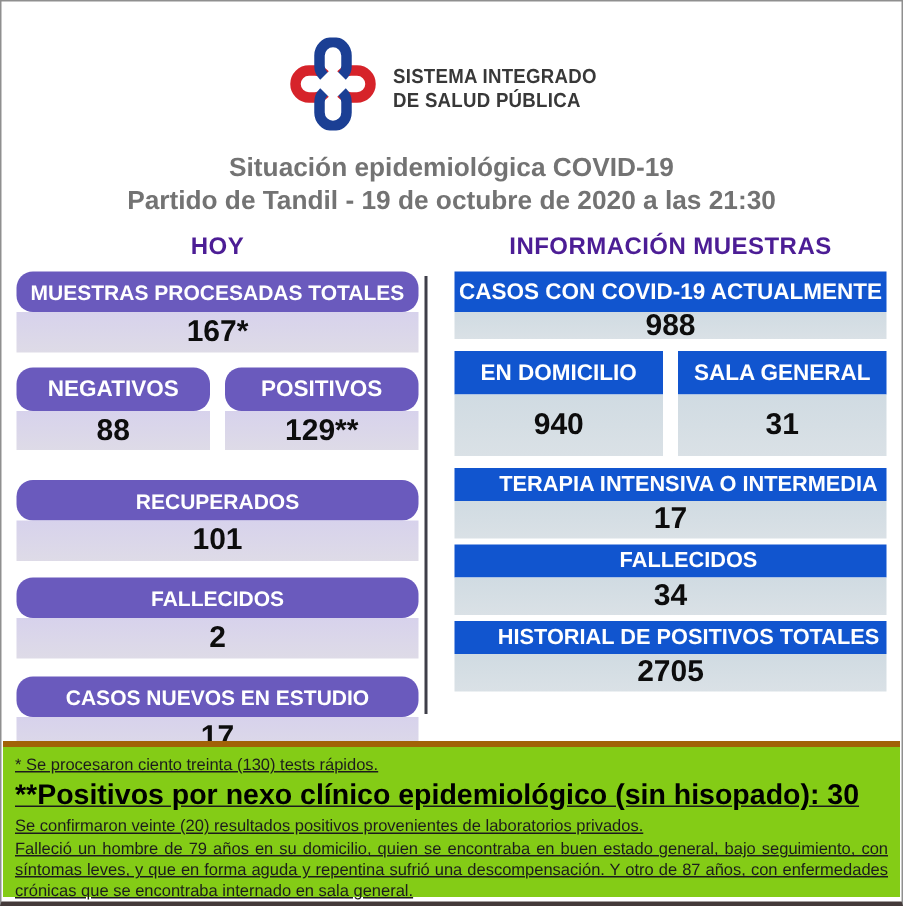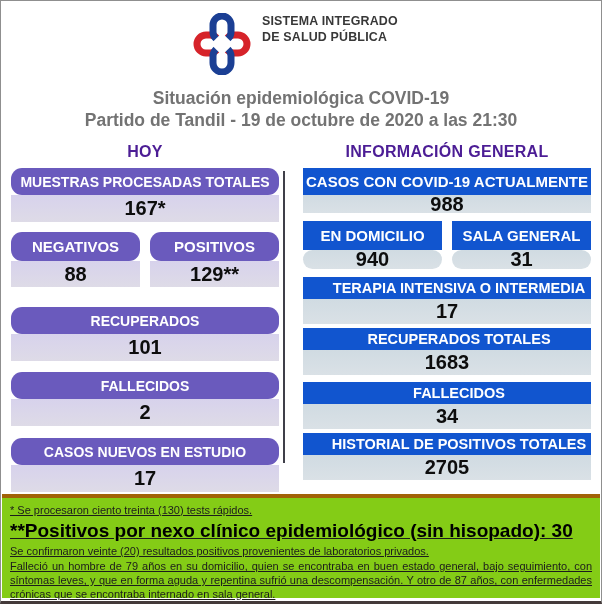--- a/index.html
+++ b/index.html
@@ -1,21 +1,21 @@
 <!DOCTYPE html>
 <html><head>
 <meta charset="utf-8">
 <style>
   html,body { margin:0; padding:0; background:#fff; }
   body { width:602px; height:604px; font-family:"Liberation Sans", sans-serif; }
   .page { position:relative; width:602px; height:604px; box-sizing:border-box;
           border:1px solid #8f8f8f; border-bottom:3px solid #443a3a; background:#fff; overflow:hidden; }
 
   
-  .logo-row { display:flex; justify-content:center; align-items:flex-start; gap:10px; padding-top:12px; }
+  .logo-row { display:flex; justify-content:center; align-items:center; gap:10px; padding-top:24px; }
   .logo-text { font-size:13.5px; font-weight:bold; color:#383838; line-height:1.18; letter-spacing:0.2px;
                transform:scaleX(0.92); transform-origin:left center; }
   .title { text-align:center; margin-top:8px; font-size:17.5px; font-weight:bold; color:#737373; line-height:22px; }
 
   
   .columns { position:relative; display:flex; margin-top:12px; padding:0 10px; gap:24px; }
   .col-left  { width:268px; flex:0 0 268px; }
   .col-right { flex:1; }
   .col-heading { text-align:center; font-weight:bold; font-size:16px; color:#4c1d95; margin-bottom:7px; letter-spacing:0.3px; }
   .divider { position:absolute; left:282px; top:28px; width:2px; height:292px; background:#3f3f49; }
@@ -36,21 +36,21 @@
   .col-left .pair .hdr { height:29px; font-size:15px; }
   .col-left .pair .val { height:26px; }
 
   
   .col-right .hdr { background:#1155cf; font-size:15px; height:27px; }
   .col-right .val { background:linear-gradient(#d0dbe2,#dae1e6); height:18px; }
   .col-right .sbox { margin-bottom:8px; }
   .col-right .pair { margin-bottom:8px; }
   .col-right .pair .sbox { margin-bottom:0; }
   .col-right .pair .hdr { height:29px; }
-  .col-right .pair .val { height:19px;border-radius:13px; }
+  .col-right .pair .val { height:41px; }
   .col-right .sbox.compact { margin-bottom:4px; }
   .col-right .sbox.compact .hdr { height:22px; font-size:14.5px;padding-left:24px; }
   .col-right .sbox.compact .val { height:25px; }
 
   
   .footer { position:absolute; left:1px; right:1px; bottom:3px; top:493px;
             background:#84cc16; border-top:4px solid #a16207; box-sizing:border-box;
             padding:5px 8px 0 8px; color:#1c1c1c;text-decoration:underline; }
   .f-small { font-size:11px; line-height:14px; }
   .f-headline { font-size:19px; font-weight:bold; color:#000; margin:3px 0 2px 0; line-height:22px; }
@@ -115,21 +115,21 @@
         <div class="val">2</div>
       </div>
 
       <div class="sbox">
         <div class="hdr">CASOS NUEVOS EN ESTUDIO</div>
         <div class="val">17</div>
       </div>
     </div>
 
     <div class="col-right">
-      <div class="col-heading">INFORMACIÓN GENERAL</div>
+      <div class="col-heading">INFORMACIÓN MUESTRAS</div>
 
       <div class="sbox">
         <div class="hdr">CASOS CON COVID-19 ACTUALMENTE</div>
         <div class="val">988</div>
       </div>
 
       <div class="pair">
         <div class="sbox">
           <div class="hdr">EN DOMICILIO</div>
           <div class="val">940</div>
@@ -138,24 +138,20 @@
           <div class="hdr">SALA GENERAL</div>
           <div class="val">31</div>
         </div>
       </div>
 
       <div class="sbox compact">
         <div class="hdr">TERAPIA INTENSIVA O INTERMEDIA</div>
         <div class="val">17</div>
       </div>
 
-      <div class="sbox compact" style="margin-bottom:7px;">
-        <div class="hdr">RECUPERADOS TOTALES</div>
-        <div class="val">1683</div>
-      </div>
 
       <div class="sbox compact">
         <div class="hdr">FALLECIDOS</div>
         <div class="val">34</div>
       </div>
 
       <div class="sbox compact">
         <div class="hdr">HISTORIAL DE POSITIVOS TOTALES</div>
         <div class="val">2705</div>
       </div>

